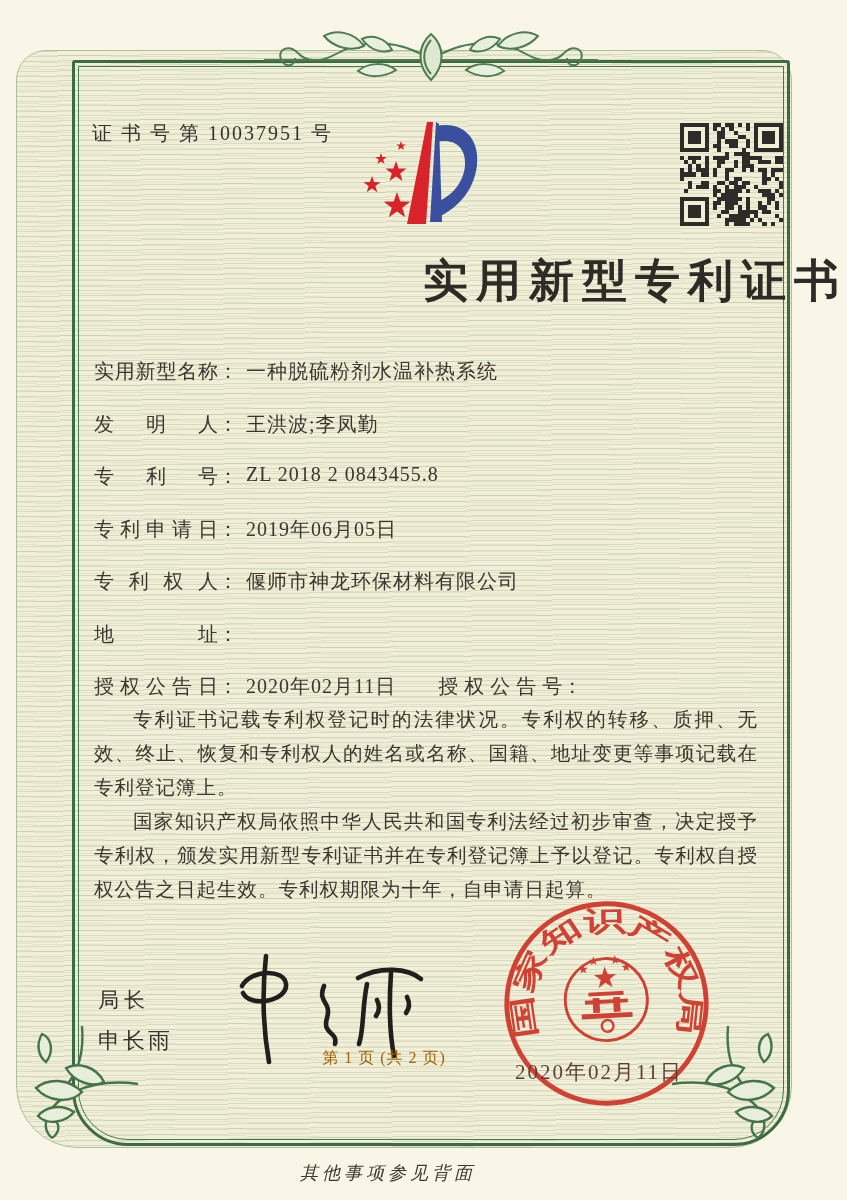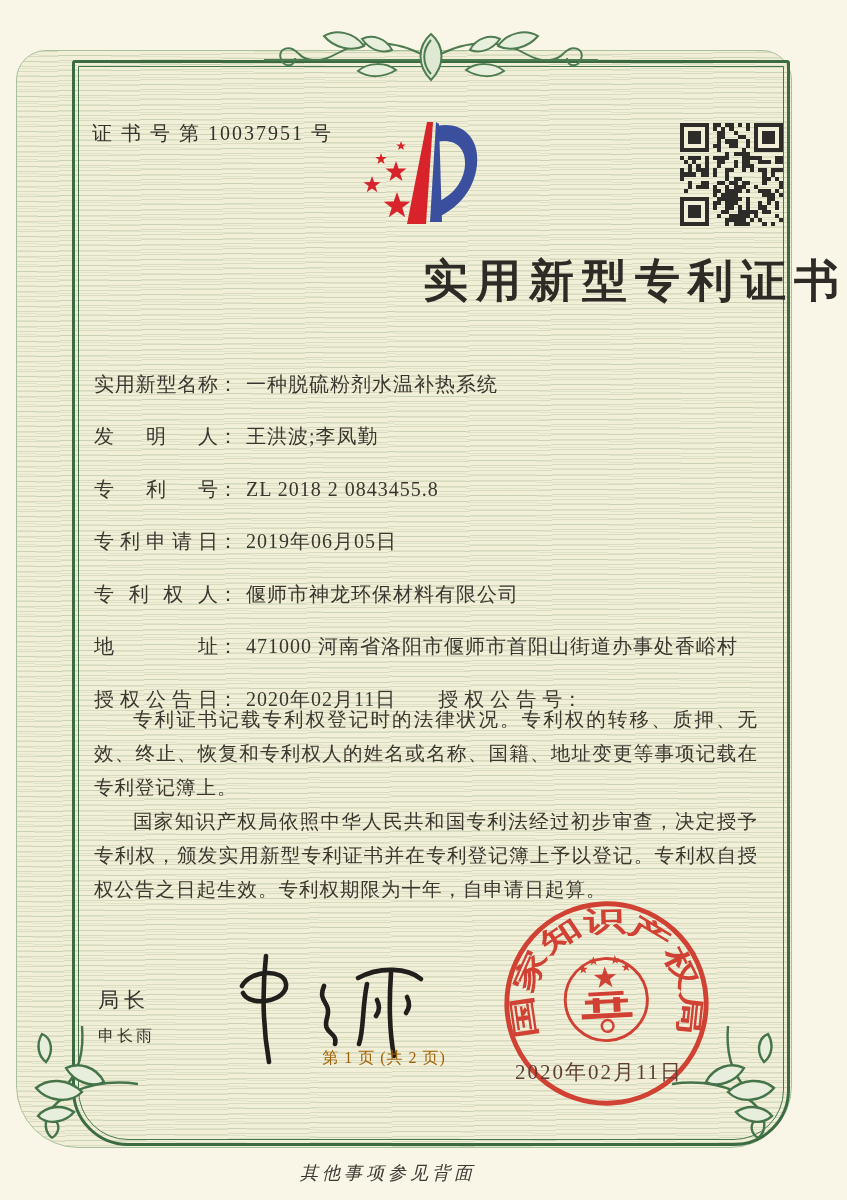--- a/index.html
+++ b/index.html
@@ -33,32 +33,32 @@
   .fl.bl{left:20px;top:1022px;transform:scaleX(-1)}
 
   .cert-no{position:absolute;left:92px;top:120px;font-size:20px;letter-spacing:2px;white-space:nowrap}
   .logo{position:absolute;left:344px;top:112px;width:166px;height:124px}
   .qr{position:absolute;left:680px;top:123px;width:103px;height:103px}
   .title{
     position:absolute;left:0;top:251px;width:100%;text-align:right;
     font-size:45px;font-weight:bold;letter-spacing:8px;color:#2e2b26;
   }
   .fields{position:absolute;left:94px;top:358px;width:676px;font-size:20px;color:#3a362f}
-  .frow{height:52.5px;display:flex;align-items:center;white-space:nowrap}
+  .frow{height:52.5px;display:flex;align-items:flex-start;white-space:nowrap}
   .flabel{display:inline-block;width:124px;text-align:justify;text-align-last:justify}
   .fcolon{display:inline-block}
   .fvalue{margin-left:8px;letter-spacing:1px}
   .grant2{margin-left:42px;display:flex}
   .paras{
     position:absolute;left:94px;top:703px;width:664px;
     font-size:19.5px;line-height:34px;text-align:justify;color:#3b362e;
   }
   .paras p{margin:0;text-indent:2em;letter-spacing:1px}
   .signer-title{position:absolute;left:98px;top:986px;font-size:21px;letter-spacing:5px}
-  .signer-name{position:absolute;left:98px;top:1026px;font-size:16px;letter-spacing:3px}
+  .signer-name{position:absolute;left:98px;top:1026px;font-size:22px;letter-spacing:3px}
   .signature{position:absolute;left:230px;top:946px;width:204px;height:122px}
   .seal{position:absolute;left:499px;top:896px;width:215px;height:215px;opacity:.93;transform:rotate(-3deg)}
   .seal-date{
     position:absolute;left:599px;top:1058px;transform:translateX(-50%);
     font-size:21px;letter-spacing:2px;color:#5d3e33;white-space:nowrap;
   }
   .page-no{position:absolute;left:384px;top:1048px;transform:translateX(-50%);font-size:16px;letter-spacing:1px;color:#a16207;white-space:nowrap}
   .back-note{
     position:absolute;left:388px;top:1161px;transform:translateX(-50%);
     font-size:18px;letter-spacing:4px;font-style:italic;color:#3d3931;white-space:nowrap;
@@ -367,21 +367,20 @@
         <span class="fvalue">2019年06月05日</span>
     </div>
     <div class="frow">
       <span class="flabel">专利权人</span>
         <span class="fcolon">：</span>
         <span class="fvalue">偃师市神龙环保材料有限公司</span>
     </div>
     <div class="frow">
       <span class="flabel">地址</span>
         <span class="fcolon">：</span>
-        <span class="fvalue">471000 河南省洛阳市偃师市首阳山街道办事处香峪村</span>
     </div>
     <div class="frow">
       <span class="flabel">授权公告日</span>
         <span class="fcolon">：</span>
         <span class="fvalue">2020年02月11日</span>
       <span class="grant2">
         <span class="flabel">授权公告号</span>
           <span class="fcolon">：</span>
       </span>
     </div>

